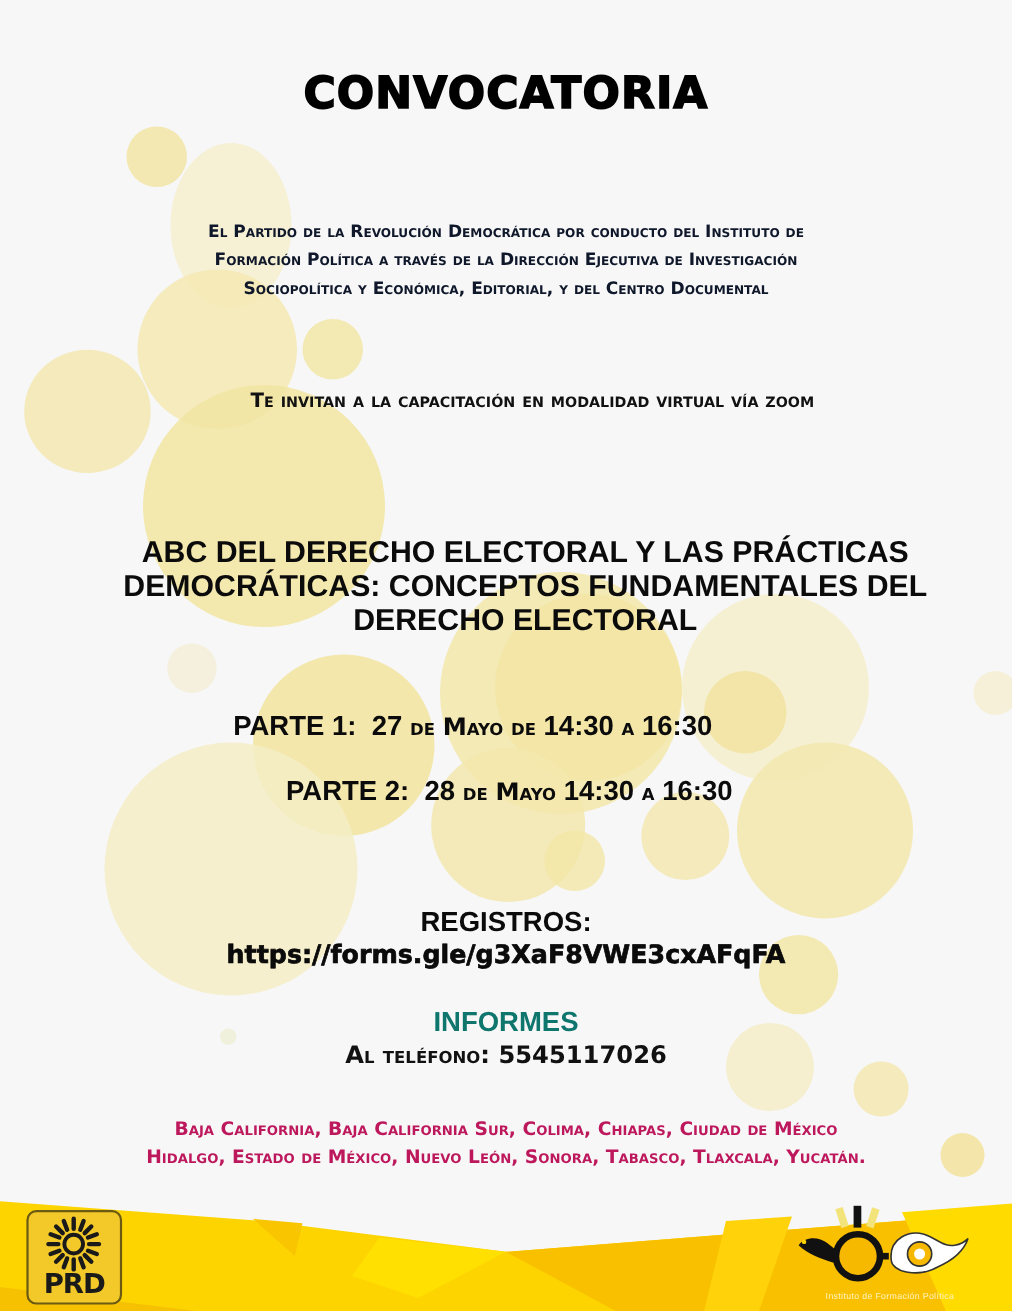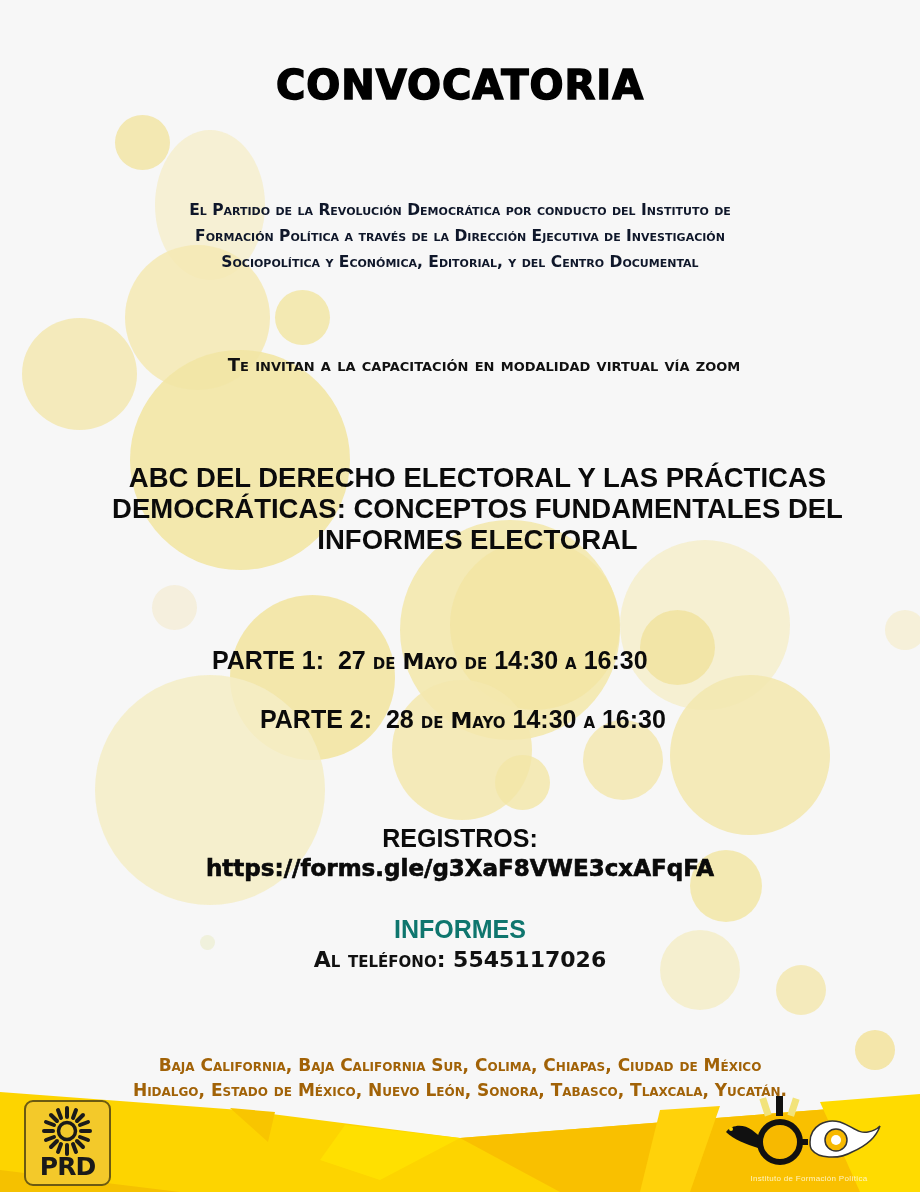--- a/index.html
+++ b/index.html
@@ -35,21 +35,21 @@
   }
   .invite {
     top: 354px;
     font-family: "DejaVu Sans", sans-serif;
     font-size: 18px;
     font-variant: small-caps;
     color: #111;
     margin-left: 24px;
   }
   .course {
-    top: 462px;
+    top: 486px;
     font-family: "Liberation Sans", sans-serif;
     font-size: 27.5px;
     line-height: 31px;
     color: #0b0b0b;
     padding-left: 35px;
   }
   .session {
     position: absolute; left: 212px;
     font-family: "Liberation Sans", sans-serif;
     font-size: 25px;
@@ -76,22 +76,21 @@
     font-size: 22px;
     font-variant: small-caps;
     color: #111;
   }
   .states {
     top: 1015px;
     font-family: "DejaVu Sans", sans-serif;
     font-size: 17px;
     line-height: 25px;
     font-variant: small-caps;
-    color: #a16207;
-    margin-top: 38px;
+    color: #be185d;
   }
 
   .footer { position: absolute; left: 0; top: 1080px; width: 920px; height: 112px; z-index: 1; }
   .prd-logo {
     position: absolute; left: 24px; top: 1100px; width: 87px; height: 86px;
     background: #f3c92a; border: 2px solid #6b5a12; border-radius: 9px; z-index: 3;
   }
   .prd-text {
     position: absolute; left: 0; bottom: 3px; width: 100%; text-align: center;
     font-family: "DejaVu Sans", sans-serif; font-weight: bold; font-size: 25px; color: #1a1a1a; letter-spacing: -1px;
@@ -189,21 +188,21 @@
     <div>El Partido de la Revolución Democrática por conducto del Instituto de</div>
     <div>Formación Política a través de la Dirección Ejecutiva de Investigación</div>
     <div>Sociopolítica y Económica, Editorial, y del Centro Documental</div>
   </div>
 
   <div class="block invite">Te invitan a la capacitación en modalidad virtual vía zoom</div>
 
   <div class="block course">
     <div>ABC DEL DERECHO ELECTORAL Y LAS PRÁCTICAS</div>
     <div>DEMOCRÁTICAS: CONCEPTOS FUNDAMENTALES DEL</div>
-    <div>INFORMES ELECTORAL</div>
+    <div>DERECHO ELECTORAL</div>
   </div>
 
   <div class="session session1"><span>PARTE 1:</span>  <span>27</span> <span class="sc">de</span> <span class="sc">Mayo</span> <span class="sc">de</span> <span>14:30</span> <span class="sc">a</span> <span>16:30</span></div>
 
   <div class="session session2"><span>PARTE 2:</span>  <span>28</span> <span class="sc">de</span> <span class="sc">Mayo</span> <span>14:30</span> <span class="sc">a</span> <span>16:30</span></div>
 
   <div class="block reg-label">REGISTROS:</div>
   <div class="block reg-url">https://forms.gle/g3XaF8VWE3cxAFqFA</div>
 
   <div class="block info-label">INFORMES</div>

